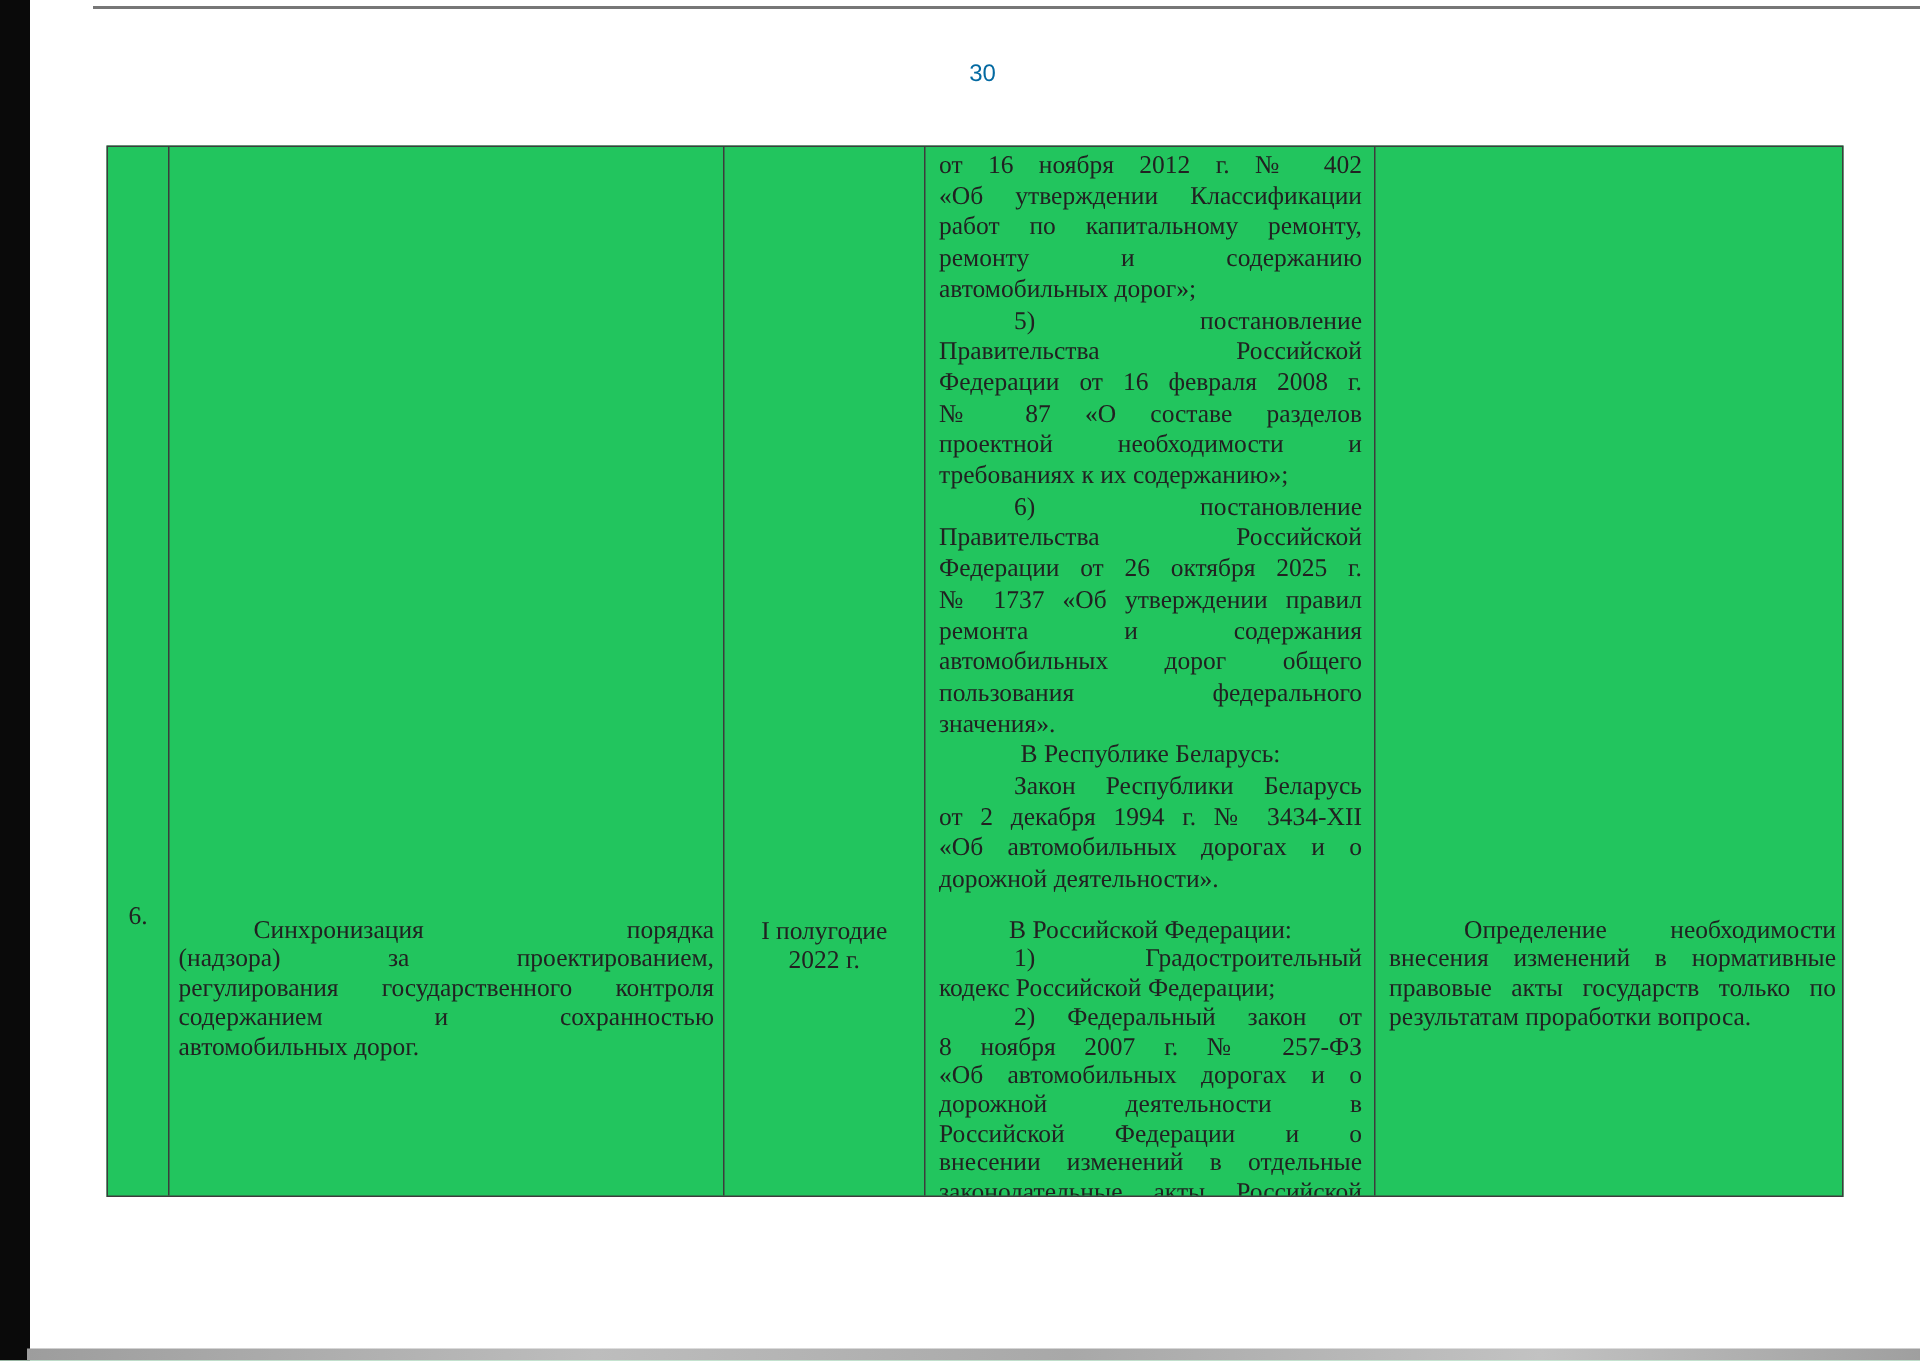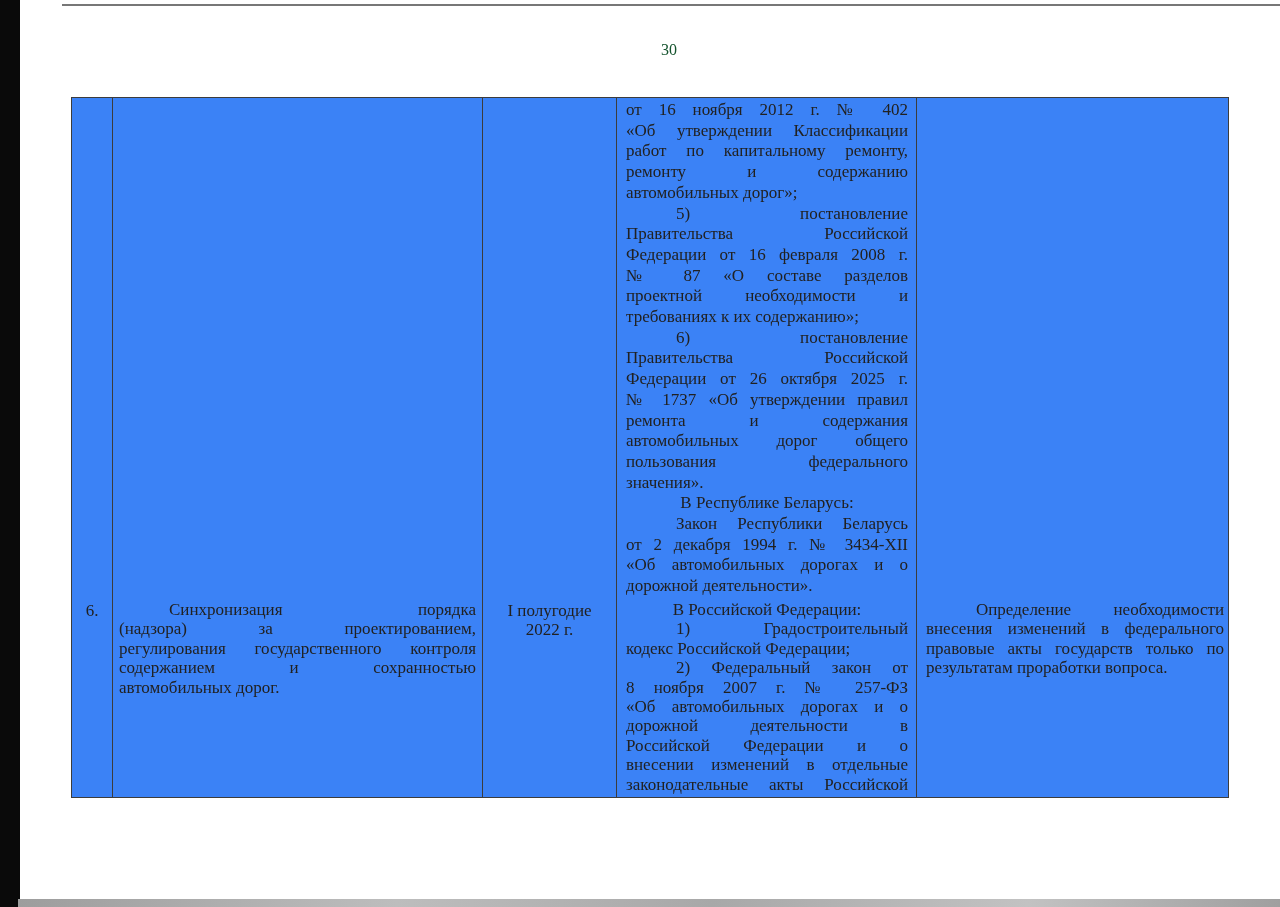--- a/index.html
+++ b/index.html
@@ -21,49 +21,49 @@
     width: 1218px; height: 2px;
     background: #4a4a4a;
     opacity: .75;
   }
   .scan-strip-bottom {
     position: absolute; left: 18px; top: 899px;
     width: 1262px; height: 8px;
     background: linear-gradient(90deg,#9d9d9d,#bdbdbd 30%,#a8a8a8 55%,#c2c2c2 80%,#9f9f9f);
   }
   .page-number {
-    position: absolute; left: 604px; top: 41px; width: 130px;
+    position: absolute; left: 590px; top: 41px; width: 130px;
     text-align: center;
-    font-family: Liberation Serif, serif;
-    font-size: 16px; color: #14532d;
+    font-family: Liberation Sans, sans-serif;
+    font-size: 16px; color: #0369a1;
   }
   .doc-table {
     position: absolute; left: 71px; top: 97px;
     width: 1158px; height: 701px;
     box-sizing: border-box;
     border: 1px solid #3c3c3c;
     display: grid;
     grid-template-columns: 41px 370px 134px 300px 313px;
     grid-template-rows: 500px auto;
-    background: #3b82f6;
+    background: #22c55e;
   }
   .cell {
     box-sizing: border-box;
     border-right: 1px solid #3c3c3c;
     overflow: hidden;
     font-size: 17px;
   }
   .cell.last-col { border-right: none; }
   .c-num  { text-align: center; padding-top: 3px; }
   .c-name { padding: 2px 6px 0 6px; }
   .c-period { padding: 3px 4px 0 4px; text-align: center; }
   .c-legal { padding: 2px 8px 0 9px; }
   .c-note  { padding: 2px 6px 0 9px; }
   .lines { line-height: 20.7px; }
-  .lines.tight { line-height: 19.4px; }
+  .lines.tight { line-height: 19.4px; margin-top: 10px; }
   .ln { text-align: left; text-align-last: auto; }
   .ln.j { text-align: justify; text-align-last: justify; }
   .ln.ind { padding-left: 50px; }
   .ln.cb { font-weight: normal; text-align: center; text-align-last: center; }
   .ln.c { text-align: center; text-align-last: center; }
 </style>
 </head>
 <body>
 
 <div class="page">
@@ -137,20 +137,20 @@
           <div class="ln j">«Об автомобильных дорогах и о</div>
           <div class="ln j">дорожной деятельности в</div>
           <div class="ln j">Российской Федерации и о</div>
           <div class="ln j">внесении изменений в отдельные</div>
           <div class="ln j">законодательные акты Российской</div>
         </div>
     </div>
     <div class="cell c-note last-col">
       <div class="lines tight">
           <div class="ln j ind">Определение необходимости</div>
-          <div class="ln j">внесения изменений в федерального</div>
+          <div class="ln j">внесения изменений в нормативные</div>
           <div class="ln j">правовые акты государств только по</div>
           <div class="ln">результатам проработки вопроса.</div>
         </div>
     </div>
 
   </div>
 </div>
 
 </body></html>

